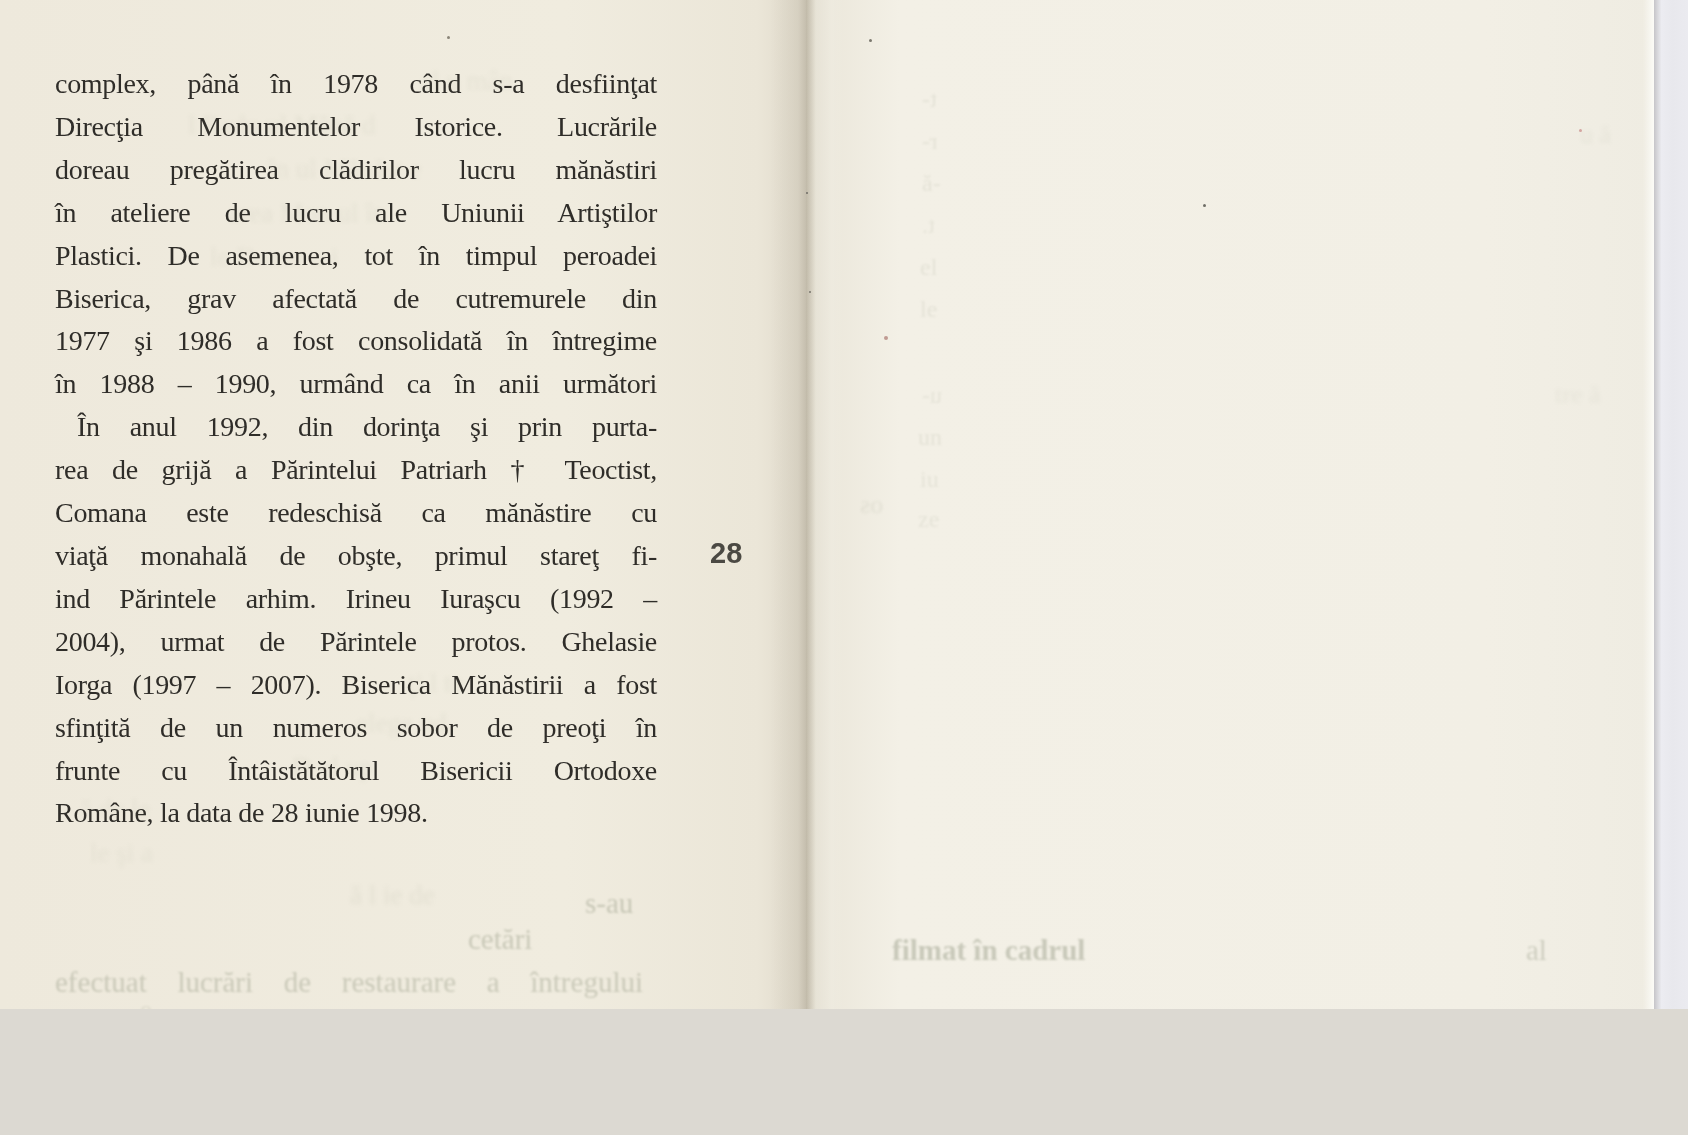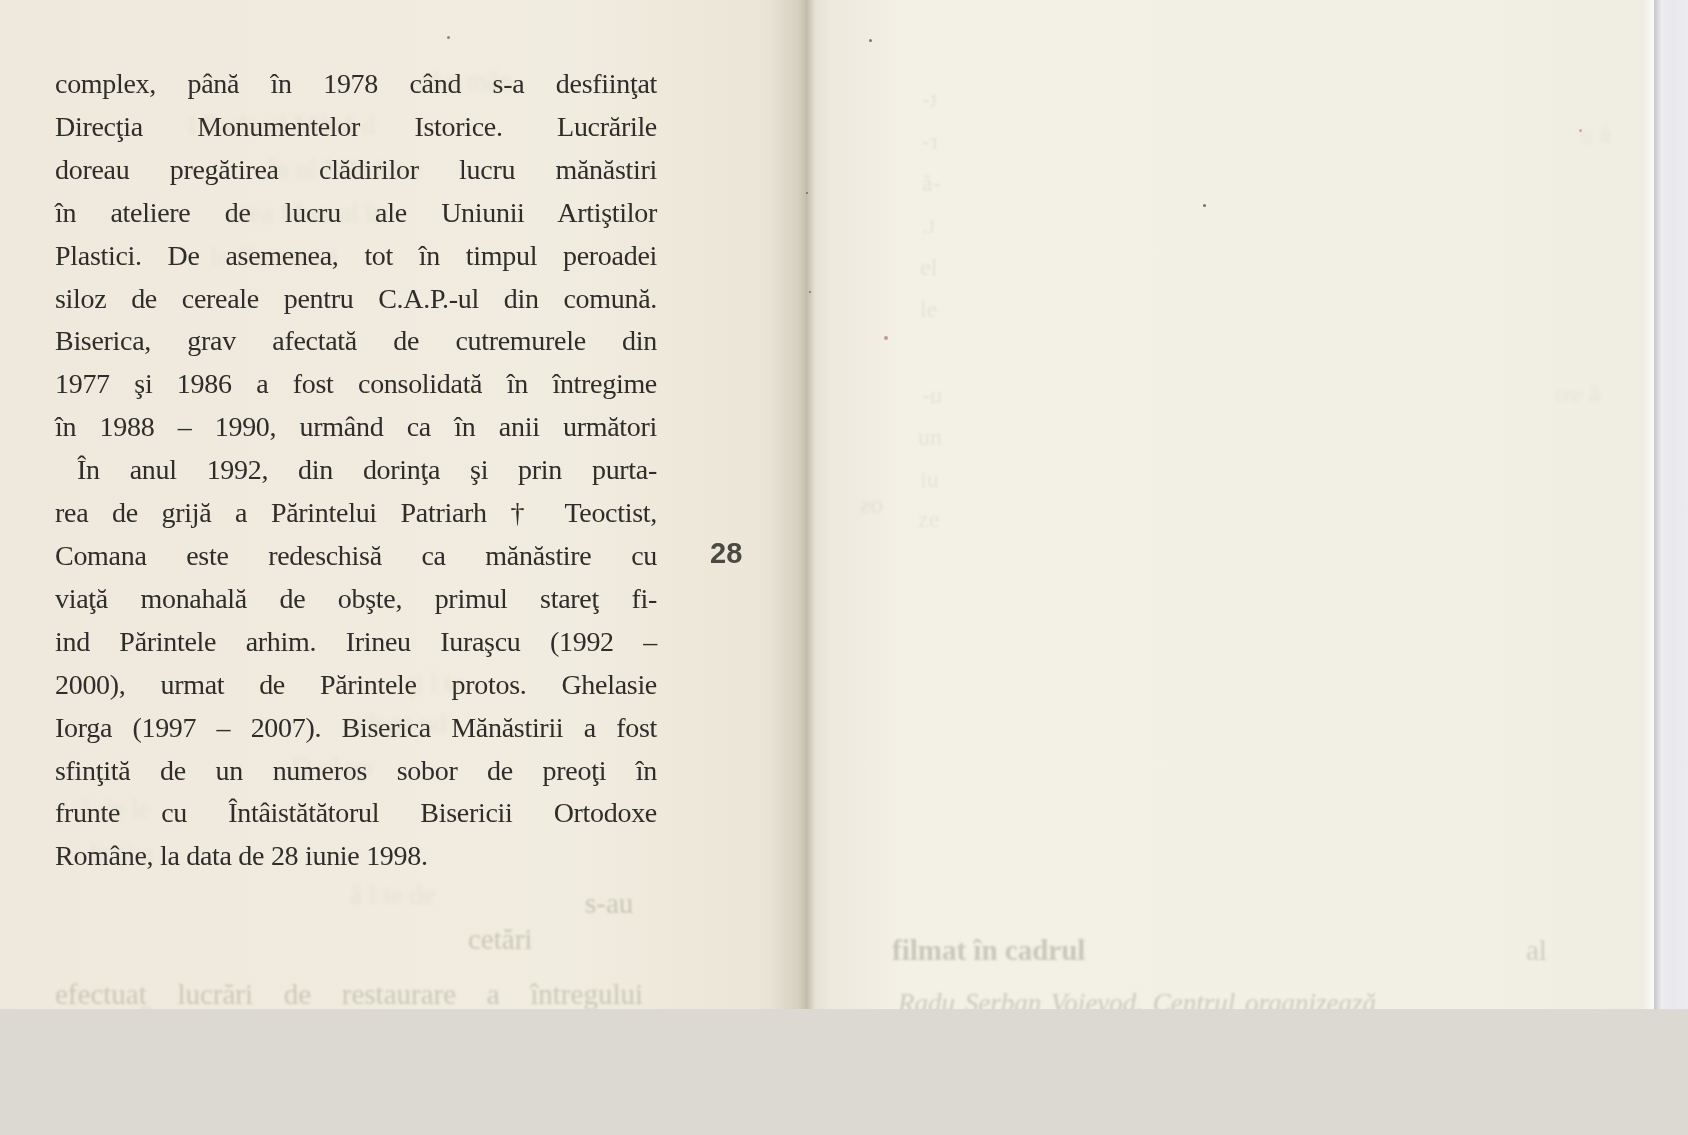--- a/index.html
+++ b/index.html
@@ -44,47 +44,46 @@
   .page-number {
     position: absolute;
     font-family: "Liberation Sans", "DejaVu Sans", sans-serif;
     font-weight: bold; font-size: 29px; color: #4b4943; margin-top: 20px;
   }
   .pn-left  { left: 710px; top: 517px; }
   .ghost {
     position: absolute; white-space: nowrap;
     color: #8d927c; pointer-events: none;
   }
-  .ghost.gjust { white-space: normal; text-align: justify; text-align-last: justify; margin-top: 12px; }
+  .ghost.gjust { white-space: normal; text-align: justify; text-align-last: justify; }
   .ghost.gital { font-style: italic; }
   .ghost.gbold { font-weight: 600; }
   .ghost.gmirror { transform: scaleX(-1); }
   .speck { position: absolute; border-radius: 50%; pointer-events: none; }
 </style>
 </head>
 <body>
 
 <div class="spread">
   <div class="page page-left">
     <div class="text-block" id="left-lines">
         <div class="line">complex, până în 1978 când s-a desfiinţat</div>
         <div class="line">Direcţia Monumentelor Istorice. Lucrările</div>
         <div class="line">doreau pregătirea clădirilor lucru mănăstiri</div>
         <div class="line">în ateliere de lucru ale Uniunii Artiştilor</div>
         <div class="line">Plastici. De asemenea, tot în timpul peroadei</div>
-        <div class="line">siloz de cereale pentru C.A.P.-ul din comună.</div>
         <div class="line">Biserica, grav afectată de cutremurele din</div>
         <div class="line">1977 şi 1986 a fost consolidată în întregime</div>
         <div class="line">în 1988 – 1990, urmând ca în anii următori</div>
         <div class="line indent">În anul 1992, din dorinţa şi prin purta-</div>
         <div class="line">rea de grijă a Părintelui Patriarh † Teoctist,</div>
         <div class="line">Comana este redeschisă ca mănăstire cu</div>
         <div class="line">viaţă monahală de obşte, primul stareţ fi-</div>
         <div class="line">ind Părintele arhim. Irineu Iuraşcu (1992 –</div>
-        <div class="line">2000), urmat de Părintele protos. Ghelasie</div>
+        <div class="line">2004), urmat de Părintele protos. Ghelasie</div>
         <div class="line">Iorga (1997 – 2007). Biserica Mănăstirii a fost</div>
         <div class="line">sfinţită de un numeros sobor de preoţi în</div>
         <div class="line">frunte cu Întâistătătorul Bisericii Ortodoxe</div>
         <div class="line end">Române, la data de 28 iunie 1998.</div>
       </div>
     <div class="page-number pn-left">28</div>
   </div>
 
   <div class="page page-right">
     
@@ -117,21 +116,20 @@
     <div class="ghost" style="left: 920px; top: 296px; font-size: 24px; opacity: 0.14; filter: blur(1.3px);">le</div>
     <div class="ghost gmirror" style="left: 922px; top: 382px; font-size: 24px; opacity: 0.13; filter: blur(1.3px);">u-</div>
     <div class="ghost" style="left: 918px; top: 424px; font-size: 24px; opacity: 0.14; filter: blur(1.3px);">un</div>
     <div class="ghost" style="left: 920px; top: 466px; font-size: 24px; opacity: 0.13; filter: blur(1.3px);">iu</div>
     <div class="ghost" style="left: 918px; top: 506px; font-size: 24px; opacity: 0.13; filter: blur(1.3px);">ze</div>
     <div class="ghost gmirror" style="left: 860px; top: 490px; font-size: 26px; opacity: 0.15; filter: blur(1.4px);">os</div>
     <div class="ghost" style="left: 1580px; top: 120px; font-size: 26px; opacity: 0.1; filter: blur(2px);">u ă</div>
     <div class="ghost" style="left: 1555px; top: 380px; font-size: 26px; opacity: 0.1; filter: blur(2px);">tre ă</div>
     <div class="ghost gbold" style="left: 892px; top: 934px; font-size: 29px; opacity: 0.42; filter: blur(0.8px);">filmat în cadrul</div>
     <div class="ghost" style="left: 1526px; top: 934px; font-size: 29px; opacity: 0.35; filter: blur(1px);">al</div>
-    <div class="ghost gjust gital" style="left: 898px; top: 976px; width: 478px; font-size: 27px; opacity: 0.4; filter: blur(0.8px);">Radu Şerban Voievod. Centrul organizează</div>
     <div class="speck" style="left: 447px; top: 36px; width: 3px; height: 3px; background: rgb(138, 133, 120);"></div>
     <div class="speck" style="left: 869px; top: 39px; width: 3px; height: 3px; background: rgb(123, 120, 110);"></div>
     <div class="speck" style="left: 1203px; top: 204px; width: 3px; height: 3px; background: rgb(111, 109, 102);"></div>
     <div class="speck" style="left: 884px; top: 336px; width: 4px; height: 4px; background: rgb(192, 154, 146);"></div>
     <div class="speck" style="left: 1579px; top: 129px; width: 3px; height: 3px; background: rgb(212, 165, 160);"></div>
     <div class="speck" style="left: 806px; top: 192px; width: 2px; height: 2px; background: rgb(111, 109, 102);"></div>
     <div class="speck" style="left: 809px; top: 291px; width: 2px; height: 2px; background: rgb(119, 117, 108);"></div>
   </div>
 
 </body></html>

